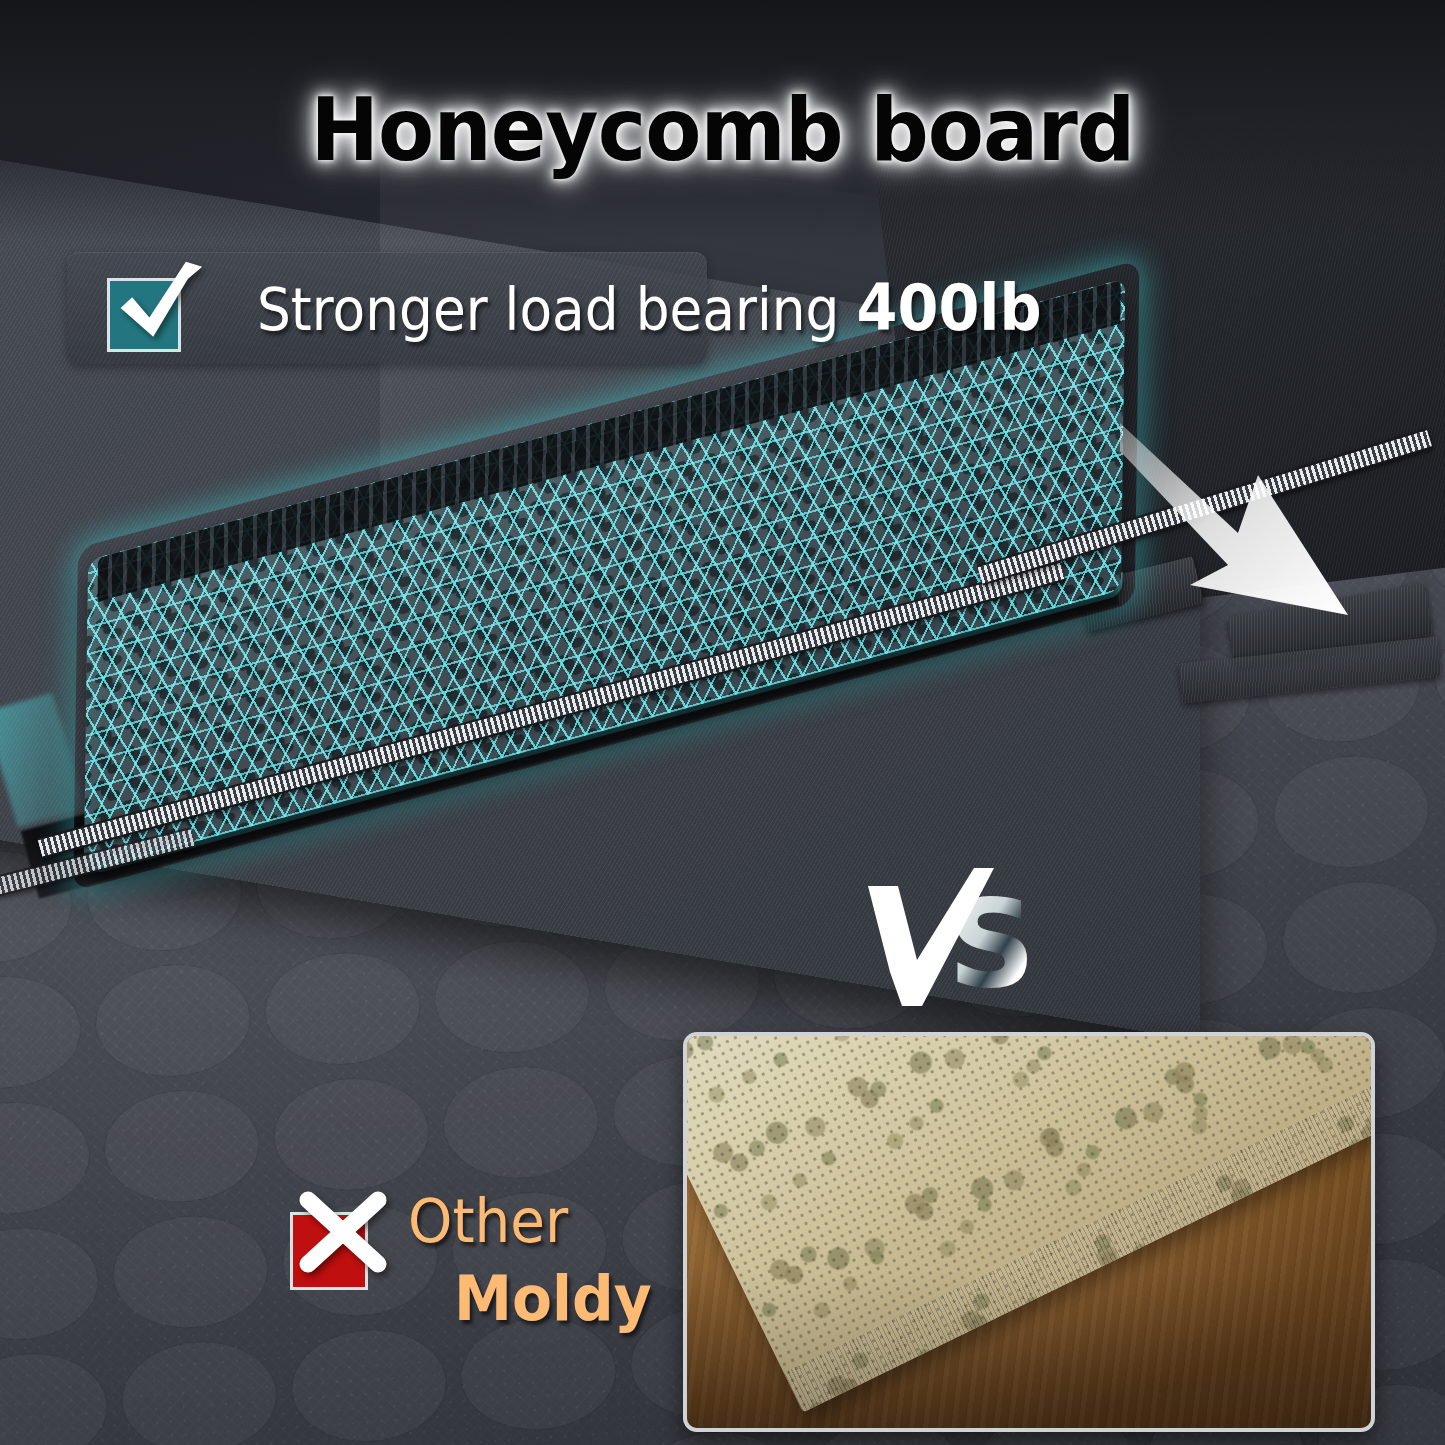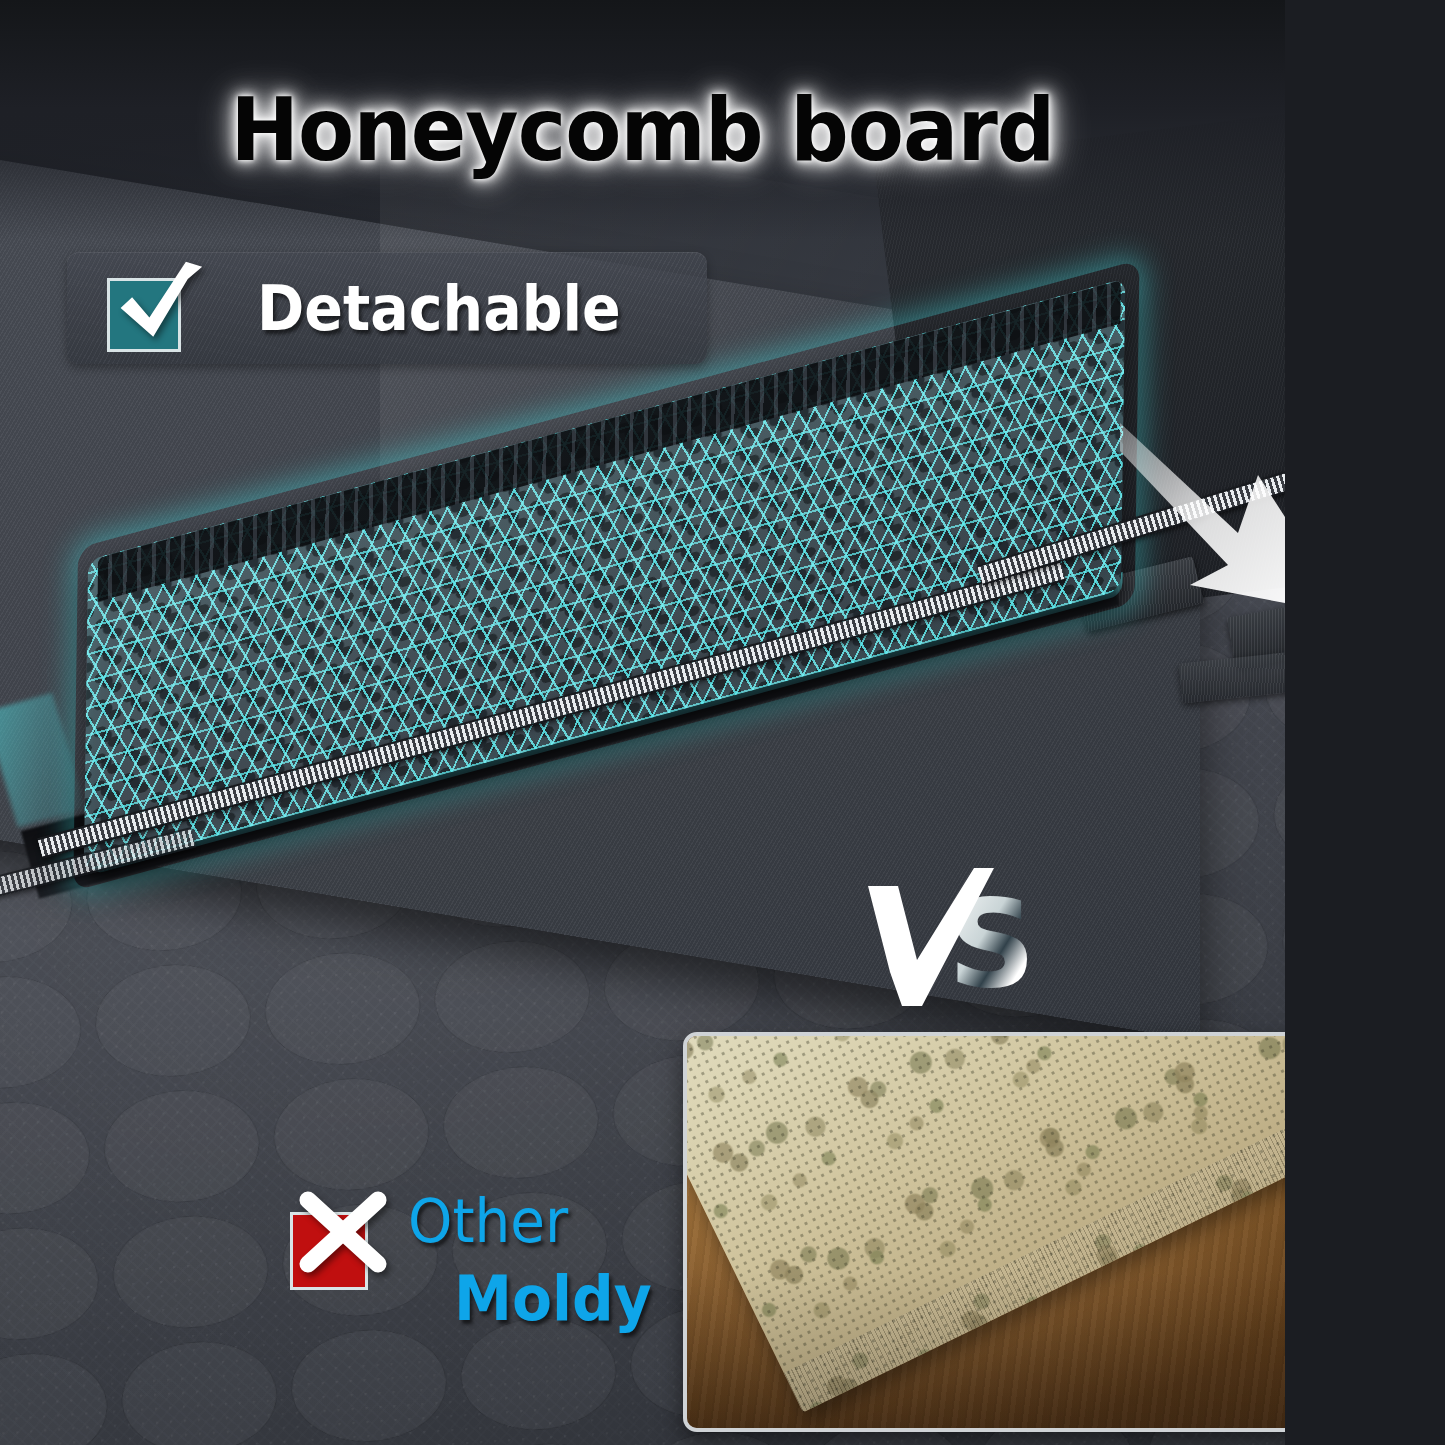--- a/index.html
+++ b/index.html
@@ -1,17 +1,17 @@
 <!DOCTYPE html>
 <html><head>
 <meta charset="utf-8">
 <style>
   html,body{margin:0;padding:0;background:#1b1d22;}
   .stage{
-    position:relative;width:1285px;height:1445px;overflow:hidden;
+    position:relative;width:1445px;height:1445px;overflow:hidden;
     font-family:"Liberation Sans", sans-serif;
     background:#34373e;
   }
 
   
   .bg-base{position:absolute;inset:0;
     background:
       linear-gradient(160deg,#1a1c22 0%,#262930 18%,#3a3e46 40%,#44484f 60%,#3b3e45 78%,#2e3138 100%);
   }
   
@@ -209,21 +209,21 @@
     background-size:9px 9px;}
   .mold-edge{position:absolute;left:0;bottom:0;width:100%;height:44px;
     background:linear-gradient(180deg,#b9a87d,#8e7d55);
     background-image:repeating-linear-gradient(90deg,rgba(0,0,0,.2) 0 1px,rgba(255,255,255,.08) 1px 4px);}
   .inset-grad{position:absolute;inset:0;
     background:linear-gradient(180deg,rgba(0,0,0,0) 60%,rgba(0,0,0,.2));pointer-events:none;}
 
   
   .other-block{position:absolute;left:288px;top:1190px;width:360px;}
   .other-mark{position:absolute;left:0;top:8px;width:96px;height:96px;}
-  .other-text{position:absolute;left:120px;top:-4px;color:#0ea5e9;
+  .other-text{position:absolute;left:120px;top:-4px;color:#fdba74;
     font-family:"DejaVu Sans", sans-serif;text-shadow:3px 4px 4px rgba(0,0,0,.6);}
   .other-line1{font-size:60px;font-weight:normal;transform:scaleX(.94);transform-origin:left;}
   .other-line2{font-size:62px;font-weight:bold;margin-top:6px;margin-left:46px;transform:scaleX(.94);transform-origin:left;}
 </style>
 </head>
 <body>
 
 <div class="stage">
 
   <div class="bg-base"></div>
@@ -255,30 +255,30 @@
 
   <div class="zipper zip-main"></div>
   <div class="zipper zip-2"></div>
   <div class="zipper zip-3"></div>
 
   <div class="title">Honeycomb board</div>
 
   <div class="features">
 
 
-
-    <div class="feat feat-3">
+    <div class="feat">
       <div class="mark-wrap">
         <div class="mark-box"></div>
         <svg class="tick" viewBox="0 0 100 100">
           <path d="M10 52 L22 41 L40 62 L78 4 L95 9 L80 22 L44 82 Z" fill="#ffffff"></path>
         </svg>
       </div>
-      <div class="feat-label lbl-bold">Detachable</div>
-    </div>
+      <div class="feat-label lbl-reg"><span>Stronger load bearing</span> <b>400lb</b></div>
+    </div>
+
 
   </div>
 
   <svg class="arrow" viewBox="0 0 250 210">
     <defs>
       <linearGradient id="arrGrad" x1="0" y1="0" x2="1" y2="1">
         <stop offset="0%" stop-color="#ffffff" stop-opacity="0.35"></stop>
         <stop offset="45%" stop-color="#ffffff" stop-opacity="0.85"></stop>
         <stop offset="100%" stop-color="#ffffff" stop-opacity="1"></stop>
       </linearGradient>

